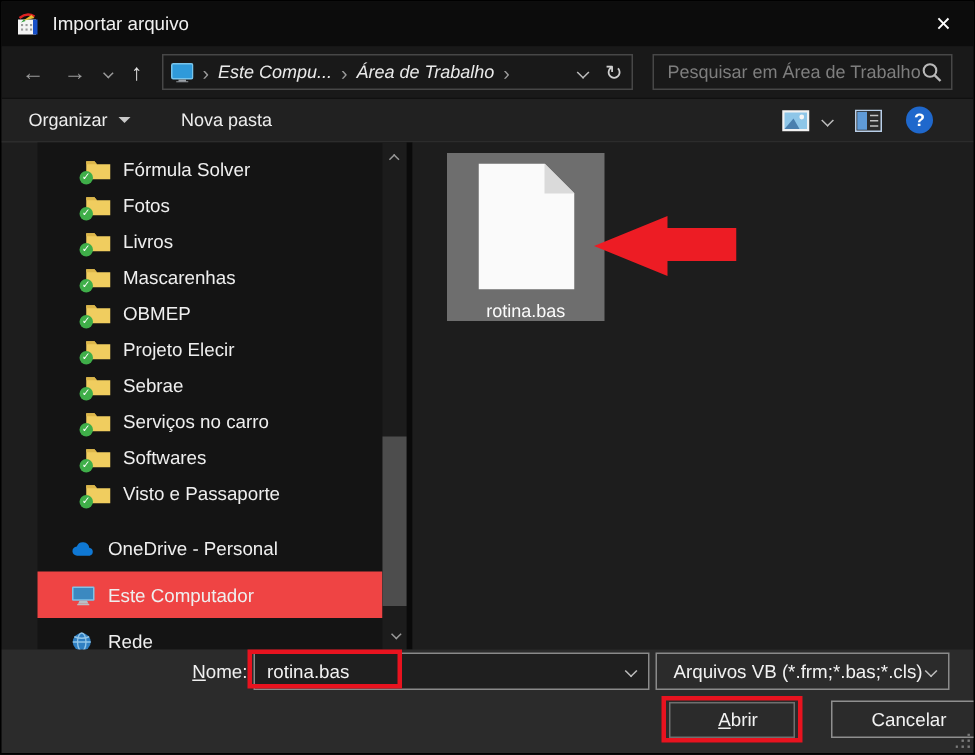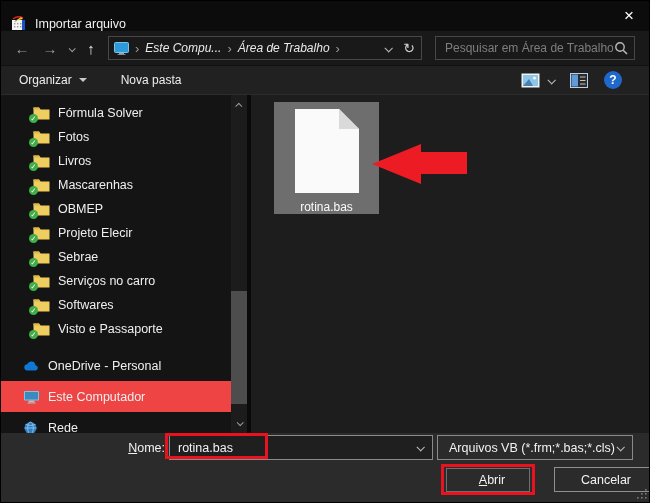--- a/index.html
+++ b/index.html
@@ -1,21 +1,21 @@
 <!DOCTYPE html>
 <html><head>
 <meta charset="utf-8">
 <style>
   * { margin:0; padding:0; box-sizing:border-box; }
   html,body { background:#000; }
   body { font-family:"Liberation Sans","DejaVu Sans",sans-serif; font-size:12px; color:#e8e8e8; }
   .window { position:relative; width:650px; height:503px; background:#1d1d1d; overflow:hidden; border:1px solid #000; }
 
   
-  .titlebar { height:30px; background:#0c0c0c; display:flex; align-items:flex-end; padding:0 0 0 10px; }
+  .titlebar { height:30px; background:#0c0c0c; display:flex; align-items:center; padding:0 0 0 10px; }
   .titlebar .apptitle { margin-left:8px; font-size:12.5px; color:#f0f0f0; flex:1; }
   .close-btn { width:40px; height:30px; display:flex; align-items:center; justify-content:center;
                font-size:17px; color:#fff; font-weight:300; cursor:default; }
 
   
   .navbar { height:34px; background:#191919; display:flex; align-items:center; padding-left:12px; }
   .navglyph { font-size:15px; color:#9a9a9a; width:18px; text-align:center; }
   .navglyph.up { color:#e0e0e0; }
   .gap10 { margin-left:10px; } .gap8 { margin-left:8px; }
   .chev { display:inline-block; width:6px; height:6px; border-right:1.4px solid #bdbdbd; border-bottom:1.4px solid #bdbdbd; transform:rotate(45deg) translateY(-1px); }
@@ -37,21 +37,21 @@
              display:flex; align-items:center; padding:0 27px 0 18px; }
   .tool-item { display:flex; align-items:center; color:#ededed; font-size:12px; }
   .caret-down { display:inline-block; margin-left:7px; width:0; height:0;
                 border-left:4px solid transparent; border-right:4px solid transparent; border-top:4.5px solid #c9c9c9; }
   .newfolder { margin-left:34px; }
   .tool-right { margin-left:auto; display:flex; align-items:center; }
   .help-circle { width:18px; height:18px; border-radius:50%; background:#1f68cc; color:#fff; font-weight:bold;
                  font-size:12px; display:flex; align-items:center; justify-content:center; margin-left:16px; }
 
   
-  .content { display:flex; height:338px; }
+  .content { display:flex; height:338px;margin-left:24px; }
   .sidebar { position:relative; width:250px; background:#141414; border-right:4px solid #0a0a0a; padding-top:6px; }
   .side-row { display:flex; align-items:center; height:24px; padding-left:32px; margin-right:16px; white-space:nowrap; }
   .side-row .lbl { margin-left:8px; font-size:12.5px; color:#efefef; }
   .side-row.system { height:31px; padding-left:22px; }
   .side-row.first-system { margin-top:9px; }
   .side-row.selected { background:#ef4444; }
   .icon-wrap { position:relative; display:inline-flex; width:17px; height:14px; flex:none; }
   .sync-badge { position:absolute; left:-4px; bottom:-3px; width:9px; height:9px; border-radius:50%;
                 background:#3fae49; color:#fff; font-size:7px; line-height:9px; text-align:center; }
   .side-scroll { position:absolute; top:0; right:0; width:16px; height:100%; background:#1c1c1c; }

